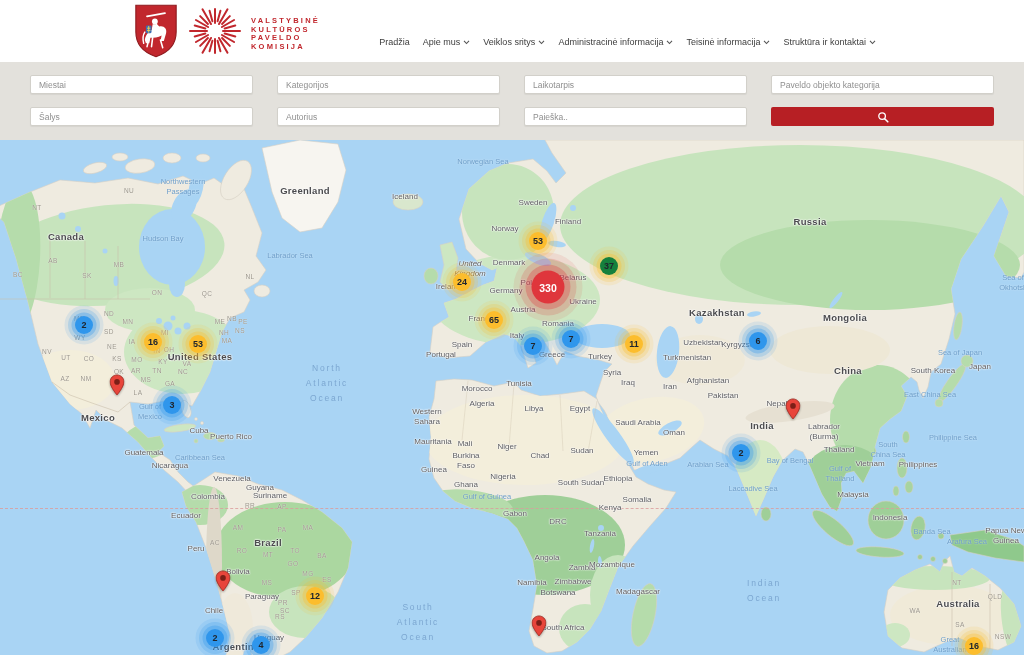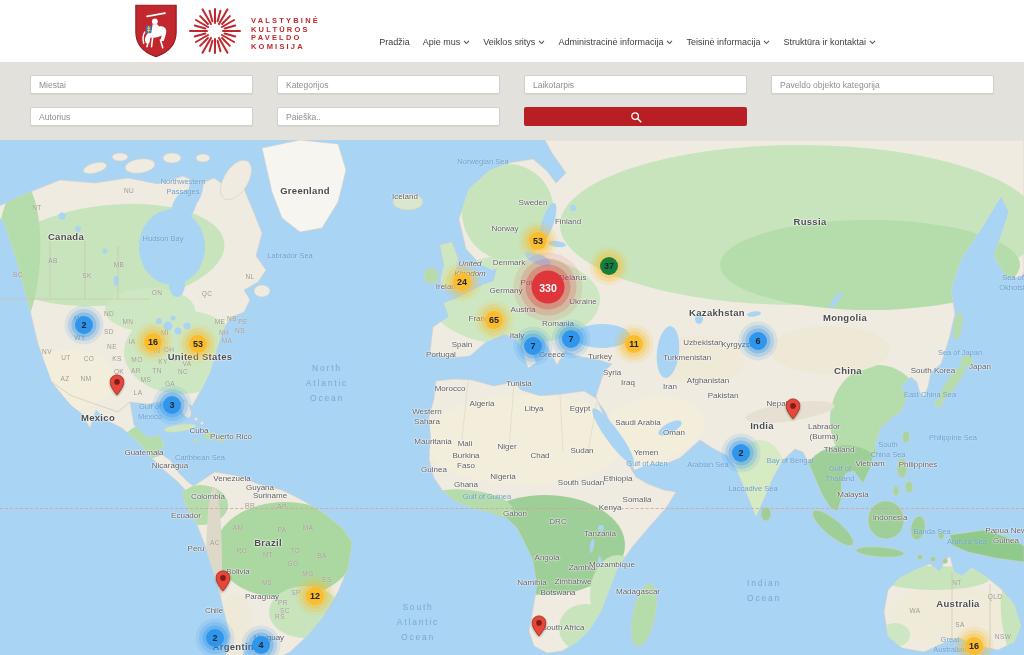--- a/index.html
+++ b/index.html
@@ -140,20 +140,21 @@
         </a>
       </nav>
   </header>
 
   <section class="filter-bar">
     <div class="filter-grid" id="filterGrid">
         <input class="filter-input" type="text" placeholder="Miestai" style="">
         <input class="filter-input" type="text" placeholder="Kategorijos" style="">
         <input class="filter-input" type="text" placeholder="Laikotarpis" style="">
         <input class="filter-input" type="text" placeholder="Paveldo objekto kategorija" style="">
+        <input class="filter-input" type="text" placeholder="Šalys" style="">
         <input class="filter-input" type="text" placeholder="Autorius" style="">
         <input class="filter-input" type="text" placeholder="Paieška.." style="">
         <button class="search-button" style="background: rgb(183, 31, 36);">
           <span>
             <svg width="12" height="12" viewBox="0 0 20 20">
               <circle cx="8.5" cy="8.5" r="5.5" fill="none" stroke="#fff" stroke-width="2.2"></circle>
               <line x1="12.8" y1="12.8" x2="18" y2="18" stroke="#fff" stroke-width="2.6" stroke-linecap="round"></line>
             </svg>
           </span>
         </button>
@@ -341,21 +342,21 @@
         <div class="lbl country" style="left: 612px; top: 233px;">Syria</div>
         <div class="lbl country" style="left: 628px; top: 243px;">Iraq</div>
         <div class="lbl country" style="left: 670px; top: 247px;">Iran</div>
         <div class="lbl country" style="left: 638px; top: 283px;">Saudi Arabia</div>
         <div class="lbl country" style="left: 646px; top: 313px;">Yemen</div>
         <div class="lbl country" style="left: 674px; top: 293px;">Oman</div>
         <div class="lbl country" style="left: 580px; top: 269px;">Egypt</div>
         <div class="lbl country" style="left: 534px; top: 269px;">Libya</div>
         <div class="lbl country" style="left: 519px; top: 244px;">Tunisia</div>
         <div class="lbl country" style="left: 482px; top: 264px;">Algeria</div>
-        <div class="lbl country" style="left: 450px; top: 249px; text-align: center;">Morocco</div>
+        <div class="lbl country" style="left: 477px; top: 249px; text-align: center;">Morocco</div>
         <div class="lbl country" style="left: 427px; top: 277px;">Western
 Sahara</div>
         <div class="lbl country" style="left: 433px; top: 302px;">Mauritania</div>
         <div class="lbl country" style="left: 465px; top: 304px;">Mali</div>
         <div class="lbl country" style="left: 507px; top: 307px;">Niger</div>
         <div class="lbl country" style="left: 540px; top: 316px;">Chad</div>
         <div class="lbl country" style="left: 582px; top: 311px;">Sudan</div>
         <div class="lbl country" style="left: 466px; top: 321px;">Burkina
 Faso</div>
         <div class="lbl country" style="left: 434px; top: 330px;">Guinea</div>

